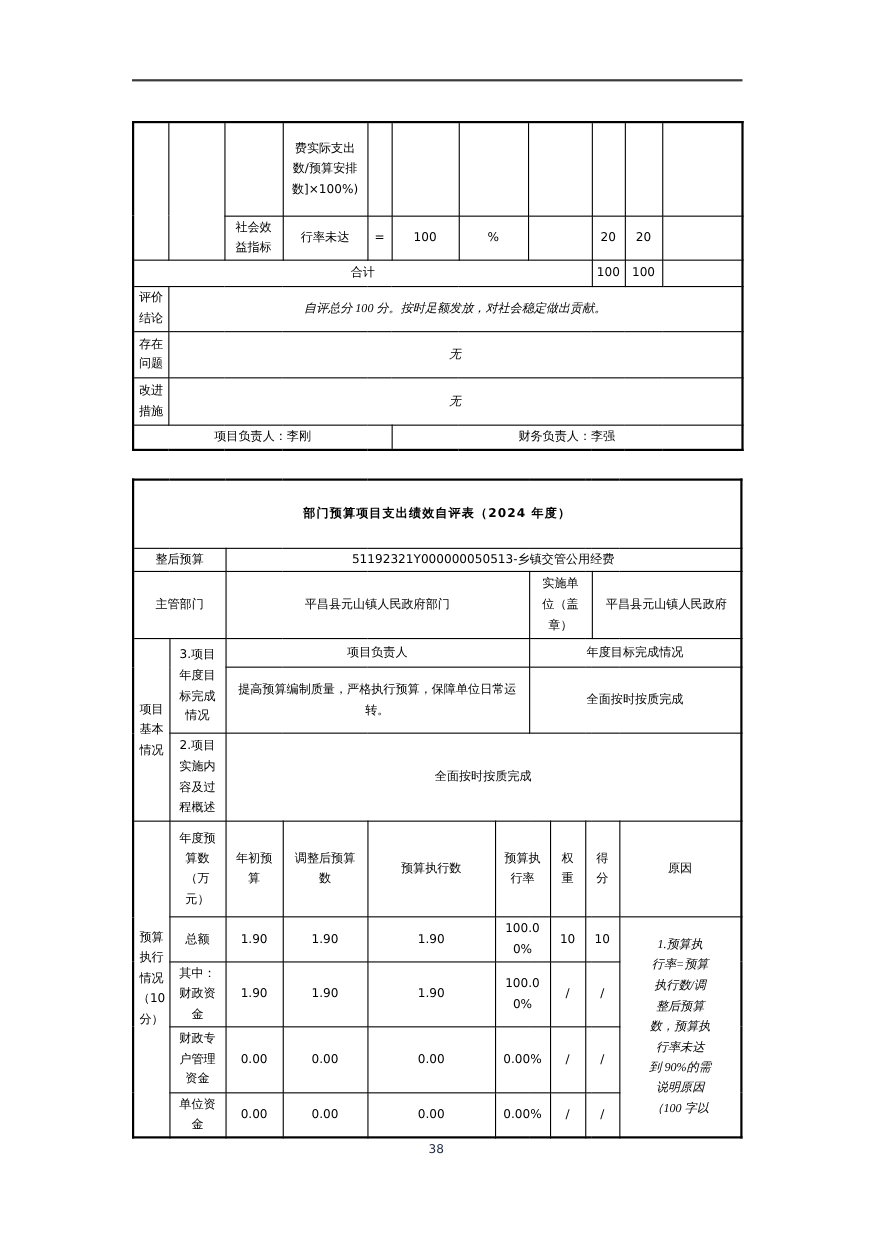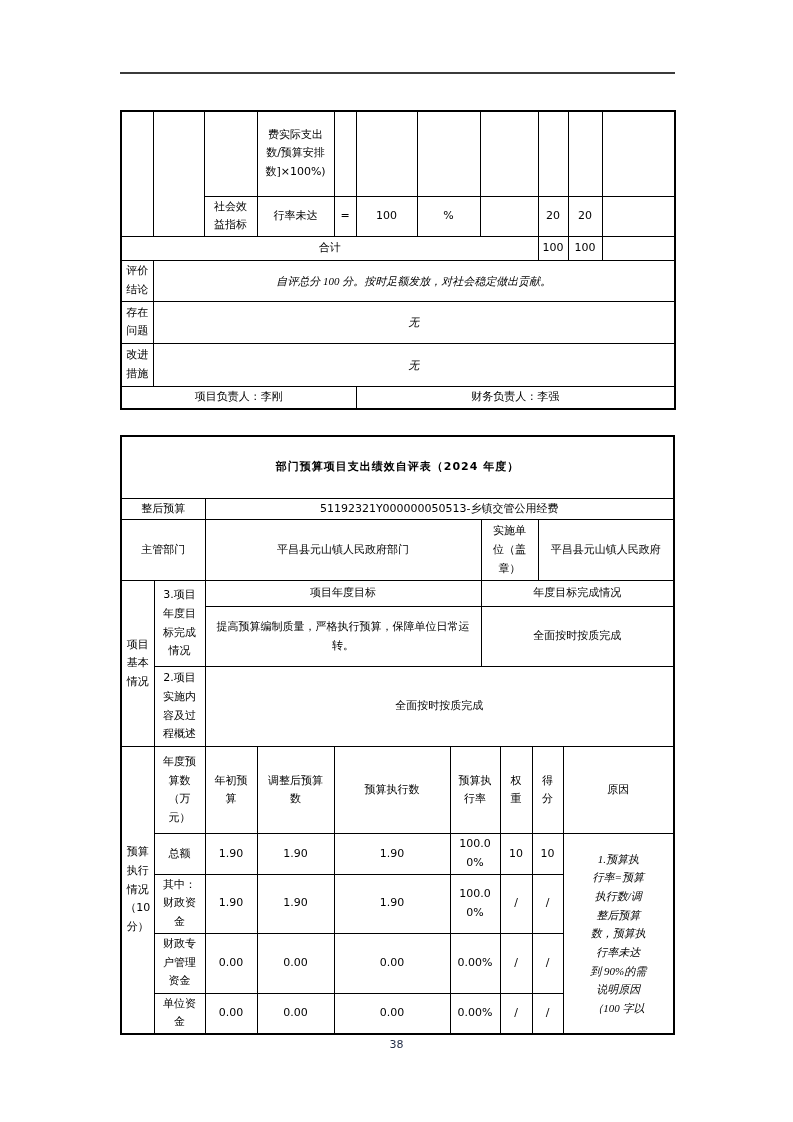--- a/index.html
+++ b/index.html
@@ -146,21 +146,21 @@
     <td colspan="2" class="left">平昌县元山镇人民政府</td>
   </tr>
   <tr style="height:26px">
     <td rowspan="3">项目
 基本
 情况</td>
     <td rowspan="2" class="left vtop">3.项目
 年度目
 标完成
 情况</td>
-    <td colspan="4">项目年度目标</td>
+    <td colspan="4">项目负责人</td>
     <td colspan="5">年度目标完成情况</td>
   </tr>
   <tr style="height:60px">
     <td colspan="4" class="left">提高预算编制质量，严格执行预算，保障单位日常运转。</td>
     <td colspan="5" class="left">全面按时按质完成</td>
   </tr>
   <tr style="height:80px">
     <td class="left">2.项目
 实施内
 容及过

